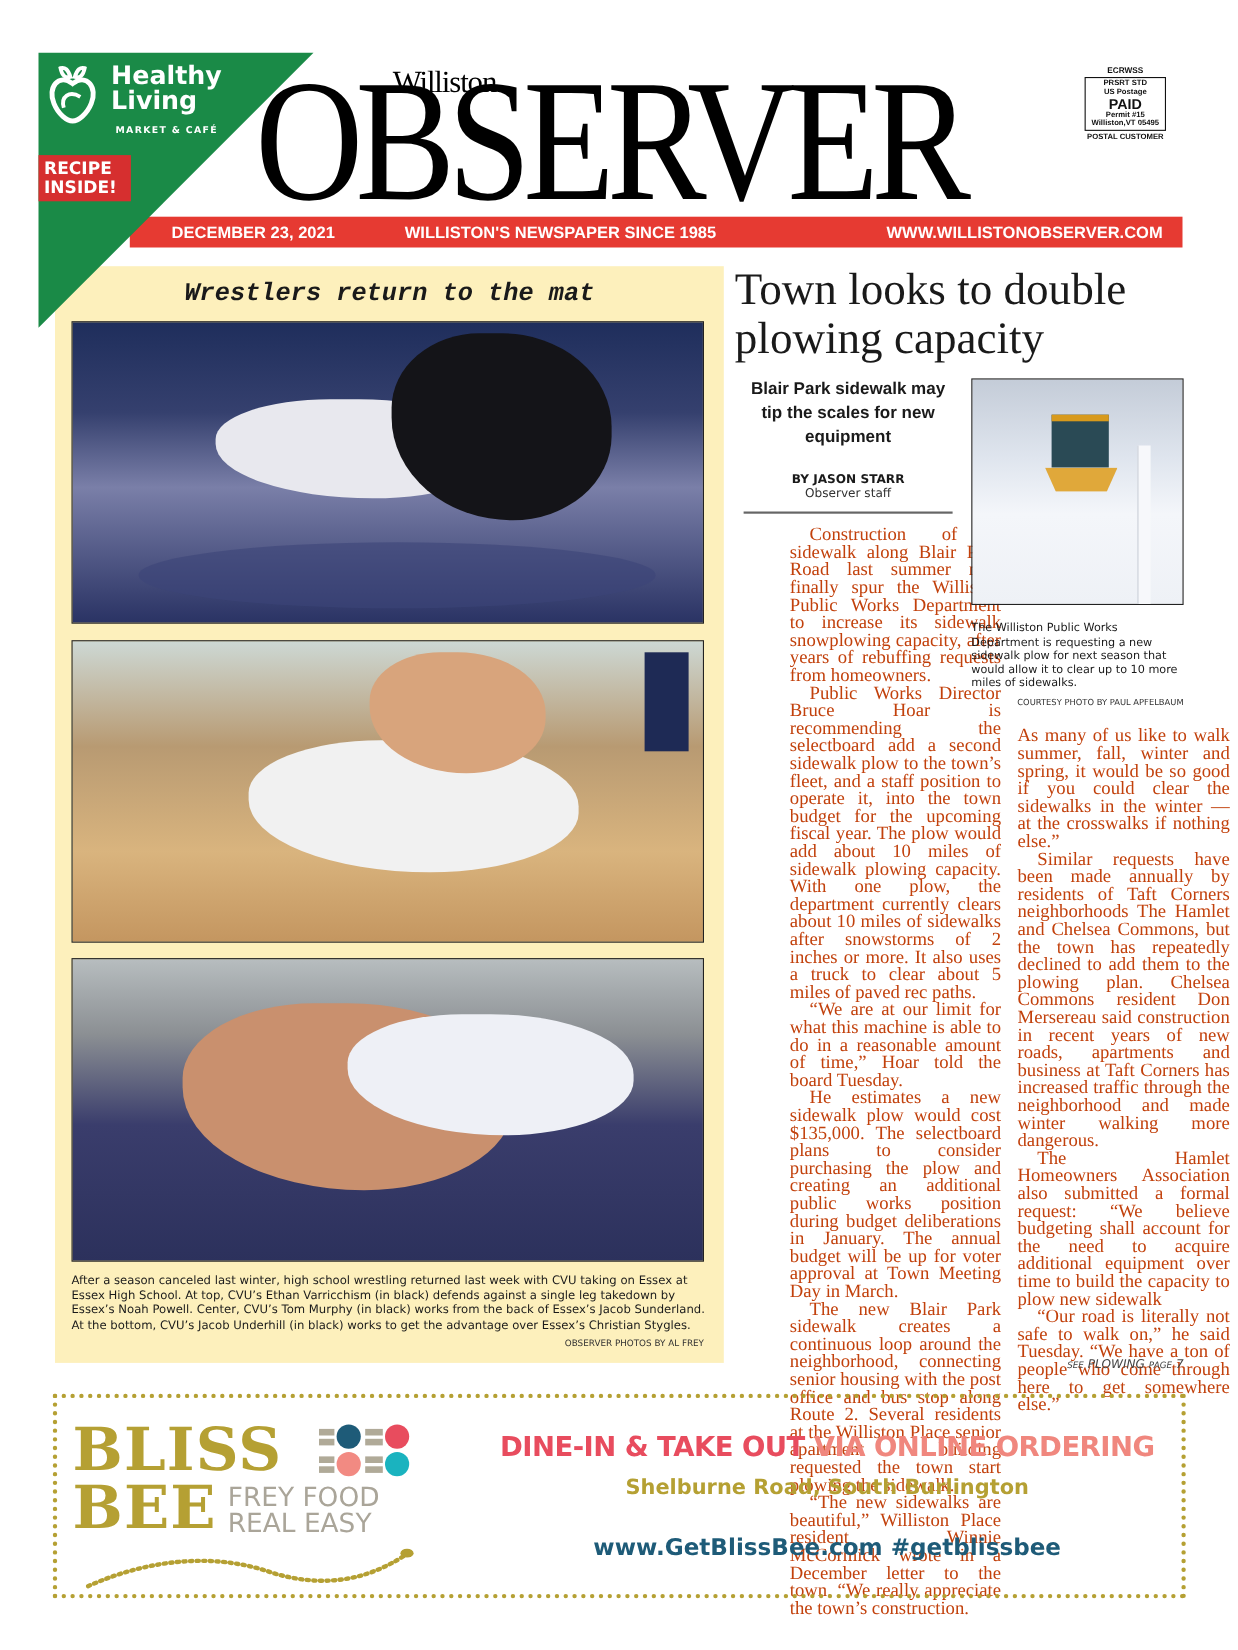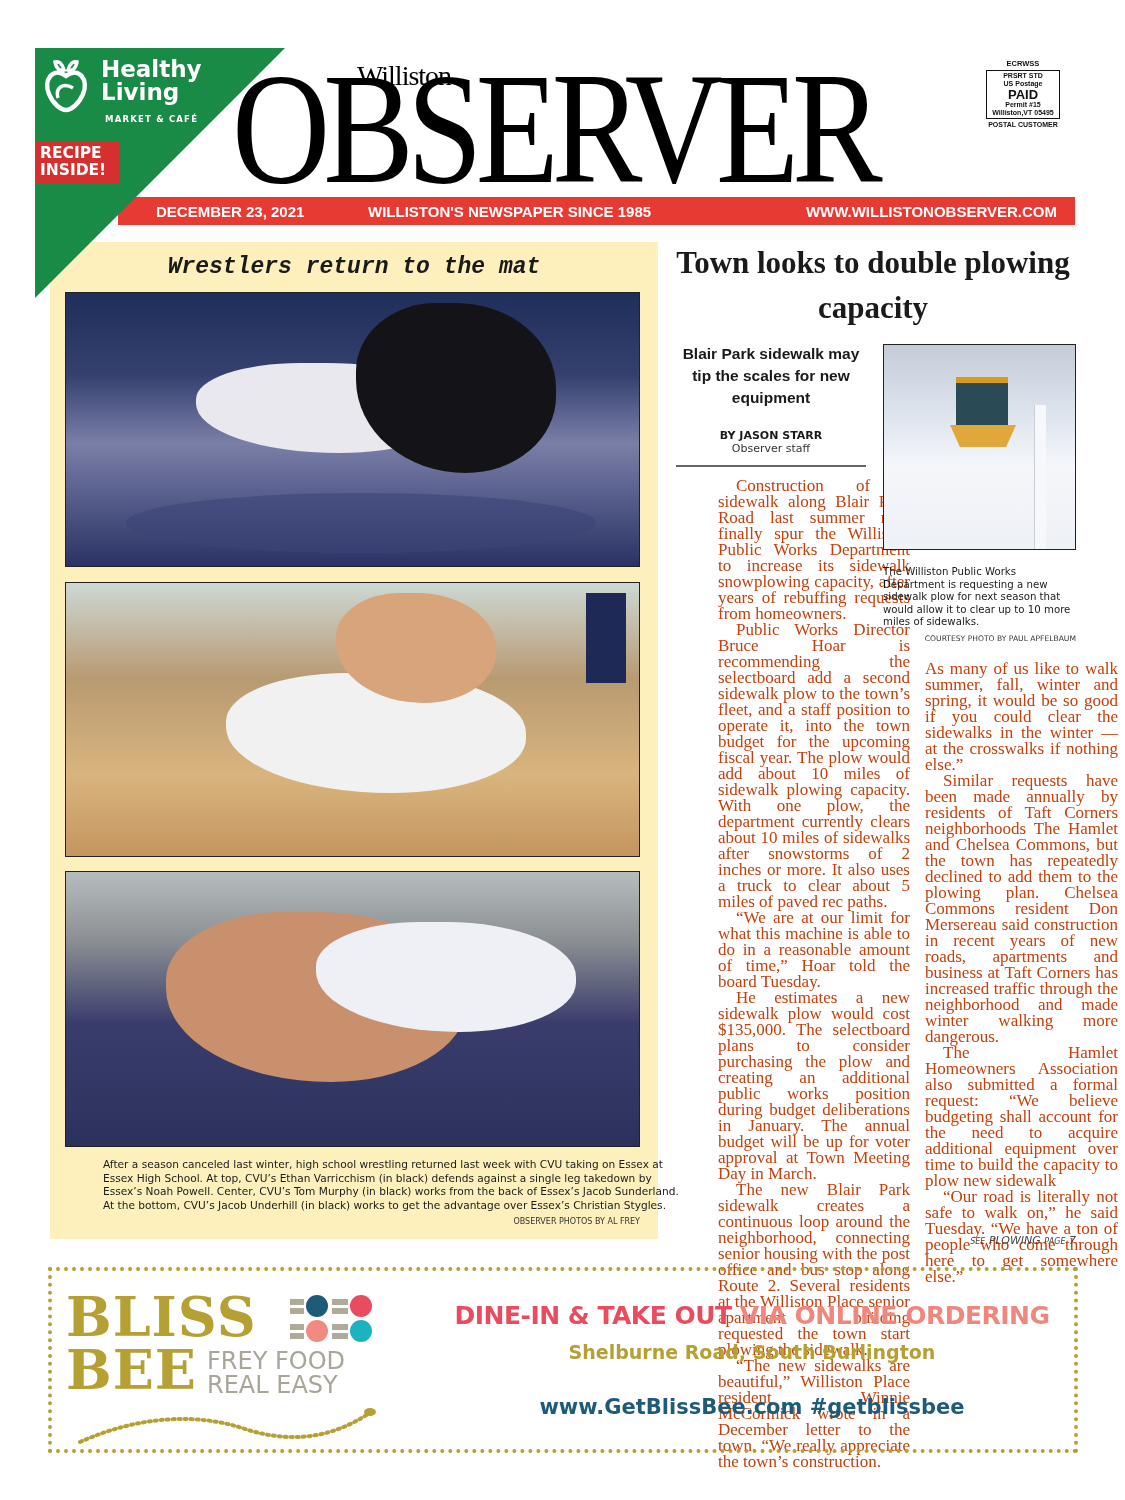--- a/index.html
+++ b/index.html
@@ -31,25 +31,25 @@
   .banner span { position: absolute; top: 6px; }
 
   
   .feature { position: absolute; left: 50px; top: 242px; width: 608px; height: 997px; background: #fdf0bc; }
   .feature-title { position: absolute; left: 0; top: 12px; width: 100%; text-align: center; font-style: italic; font-weight: bold; font-size: 23px; color: #1a1a1a; font-family: Liberation Mono, monospace; }
   .photo { position: absolute; left: 15px; width: 575px; border: 1.5px solid #222; overflow: hidden; }
   .photo1 { top: 50px; height: 275px; background: linear-gradient(180deg, #1f2e5c 0%, #35406e 30%, #7a7fa8 55%, #2a3364 100%); }
   .photo2 { top: 340px; height: 275px; background: linear-gradient(180deg, #cdd8d4 0%, #b89a72 35%, #d9b47e 70%, #c49660 100%); }
   .photo3 { top: 629px; height: 276px; background: linear-gradient(180deg, #b7bdbf 0%, #8b8f93 25%, #3a3d6c 55%, #2c315c 100%); }
   .photo .fig { position: absolute; border-radius: 40% 50% 45% 55%; }
-  .feature-caption { position: absolute; left: 15px; top: 916px; width: 578px; font-family: "DejaVu Sans", sans-serif; font-size: 10.6px; line-height: 13.5px; color: #1a1a1a; margin-left: 38px; }
+  .feature-caption { position: absolute; left: 15px; top: 916px; width: 578px; font-family: "DejaVu Sans", sans-serif; font-size: 10.6px; line-height: 13.5px; color: #1a1a1a; }
   .feature-credit { position: absolute; right: 18px; top: 975px; font-family: "DejaVu Sans", sans-serif; font-size: 8px; color: #333; }
 
   
-  .headline { position: absolute; left: 668px; top: 240px; width: 410px; text-align: center; font-weight: bold; font-size: 31px; line-height: 45px; color: #1a1a1a; }
+  .headline { position: absolute; left: 668px; top: 240px; width: 410px; text-align: left; font-weight: normal; font-size: 41px; line-height: 45px; color: #1a1a1a; }
   .deck { position: absolute; left: 676px; top: 343px; width: 190px; text-align: center; font-family: "Liberation Sans", sans-serif; font-weight: bold; font-size: 15.5px; line-height: 22px; color: #1a1a1a; }
   .byline { position: absolute; left: 676px; top: 429px; width: 190px; text-align: center; font-family: "DejaVu Sans", sans-serif; }
   .byline .name { font-weight: bold; font-size: 11px; }
   .byline .role { font-size: 11px; color: #333; }
   .rule { position: absolute; left: 676px; top: 465px; width: 190px; height: 2px; background: #666; }
 
   .col { position: absolute; font-size: 17px; line-height: 16px; text-align: justify; color: #c2410c; margin-left: 43px; }
   .col p { text-indent: 18px; }
   .col p.noindent { text-indent: 0; }
   .col1 { left: 675px; top: 478px; width: 192px; }

